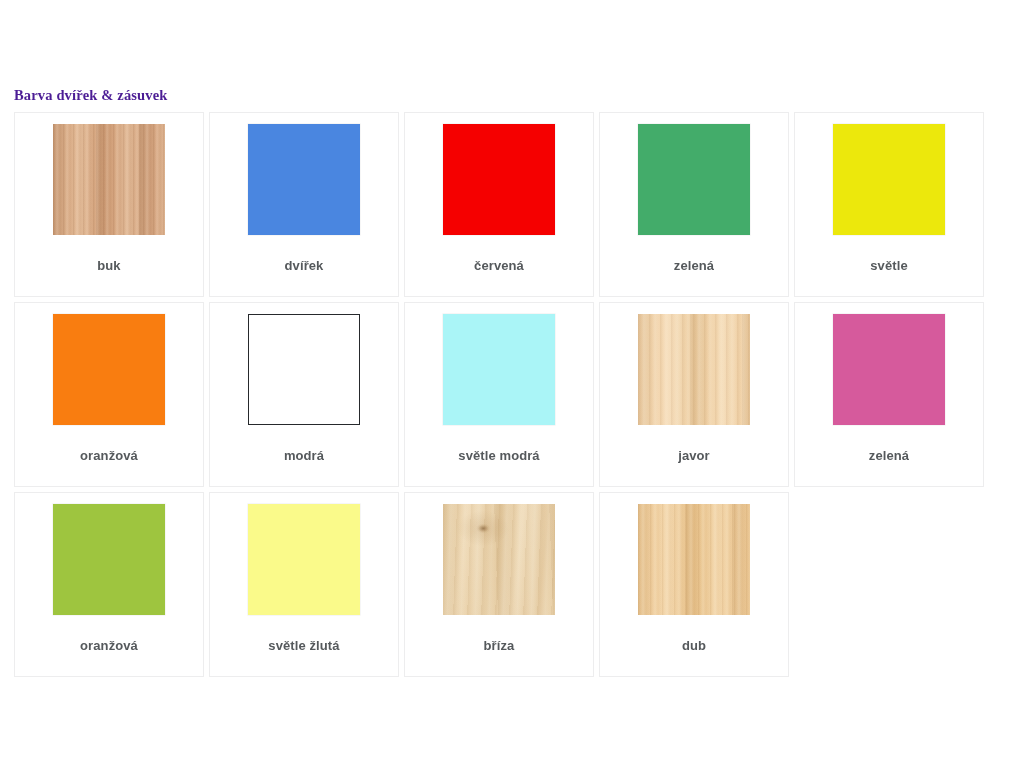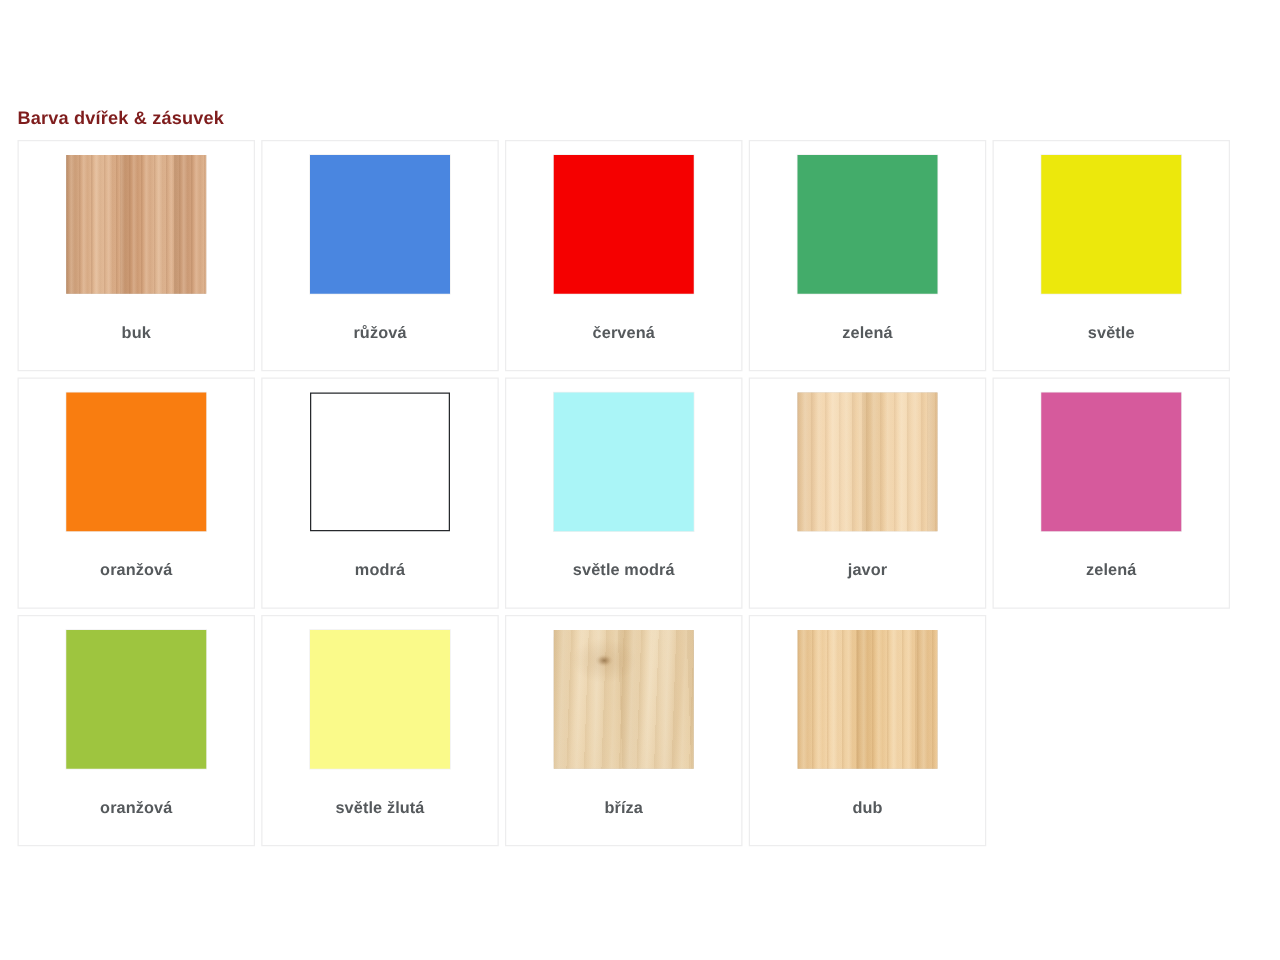--- a/index.html
+++ b/index.html
@@ -21,24 +21,25 @@
     background: #ffffff;
   }
 
   
   .section-title {
     position: absolute;
     left: 14px;
     top: 86px;
     font-size: 14.5px;
     font-weight: bold;
-    color: #7f1d1d;
+    color: #4c1d95;
     letter-spacing: 0.15px;
     line-height: 18px;
     white-space: nowrap;
+    font-family: Liberation Serif, serif;
   }
 
   
   .swatch-grid {
     position: absolute;
     left: 14px;
     top: 112px;
     width: 982px;
     display: grid;
     grid-template-columns: repeat(5, 190px);
@@ -168,21 +169,21 @@
       <div class="swatch-card">
         <div class="swatch-chip-wrap">
           <div class="swatch-chip wood wood-buk"></div>
         </div>
         <div class="swatch-label">buk</div>
       </div>
       <div class="swatch-card">
         <div class="swatch-chip-wrap">
           <div class="swatch-chip flat" style="background: rgb(74, 134, 224);"></div>
         </div>
-        <div class="swatch-label">růžová</div>
+        <div class="swatch-label">dvířek</div>
       </div>
       <div class="swatch-card">
         <div class="swatch-chip-wrap">
           <div class="swatch-chip flat" style="background: rgb(245, 0, 0);"></div>
         </div>
         <div class="swatch-label">červená</div>
       </div>
       <div class="swatch-card">
         <div class="swatch-chip-wrap">
           <div class="swatch-chip flat" style="background: rgb(67, 172, 106);"></div>

